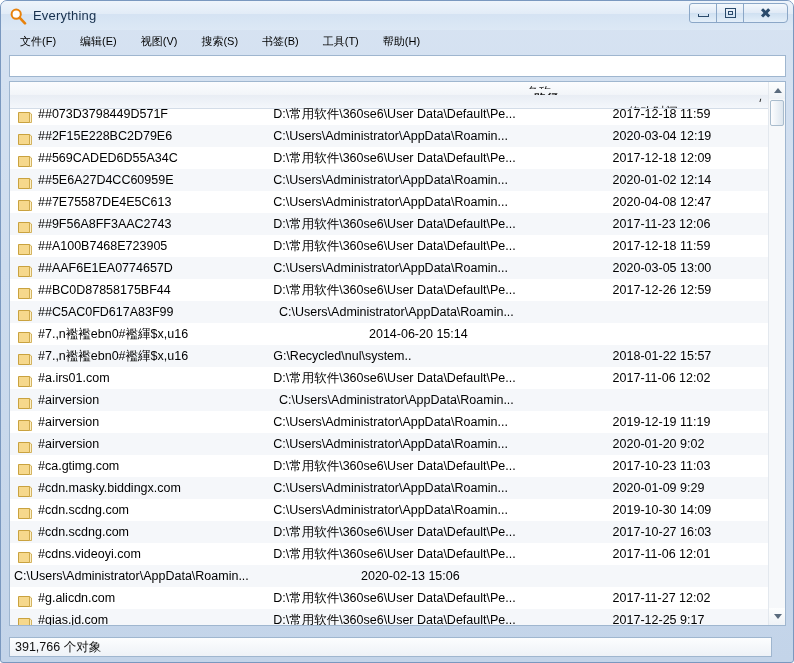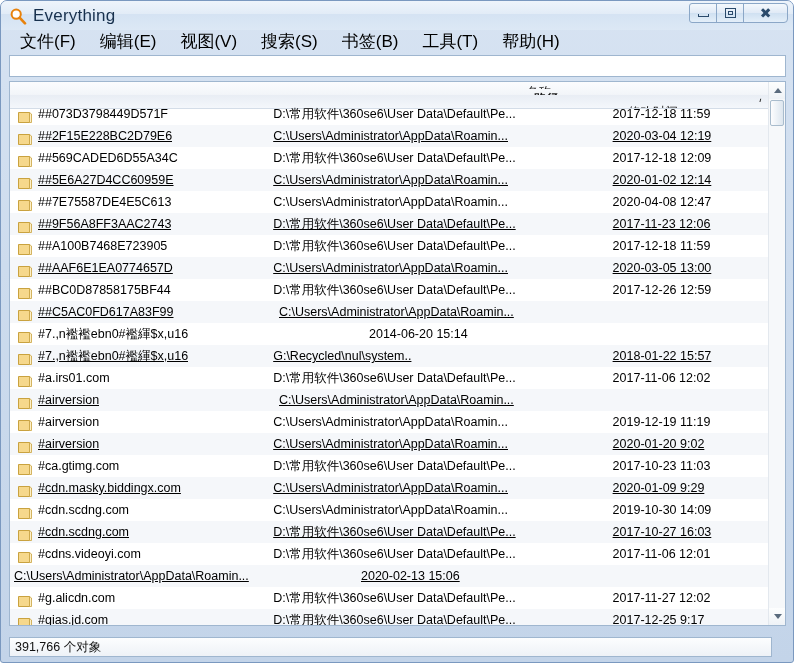--- a/index.html
+++ b/index.html
@@ -41,21 +41,21 @@
     border-radius: 6px 6px 0 0;
   }
   .title-icon {
     width: 18px;
     height: 18px;
     margin-right: 6px;
     flex: 0 0 auto;
     position: relative;
   }
   .title-text {
-    font-size: 17px;
+    font-size: 13px;
     color: #17304d;
     white-space: nowrap;
     letter-spacing: 0.2px;
   }
   .win-buttons {
     position: absolute;
     right: 5px;
     top: 2px;
     display: flex;
     gap: 0px;
@@ -106,21 +106,21 @@
 
   
   .menubar {
     height: 22px;
     display: flex;
     align-items: center;
     padding-left: 10px;
     background: transparent;
   }
   .menu-item {
-    font-size: 17px;
+    font-size: 11px;
     color: #000000;
     padding: 2px 9px 2px 9px;
     margin-right: 6px;
     white-space: nowrap;
     cursor: default;
   }
 
   
   .searchbar-wrap {
     padding: 3px 7px 4px 8px;
@@ -180,21 +180,21 @@
     right: 17px;
     bottom: 0;
     overflow: hidden;
   }
   .row {
     display: flex;
     height: 22px;
     align-items: center;
     white-space: nowrap;
   }
-  .row.alt { background: #f5f7fa; text-decoration: underline; }
+  .row.alt { background: #f5f7fa; }
   .cell {
     box-sizing: border-box;
     overflow: hidden;
     white-space: nowrap;
     font-size: 12.5px;
     line-height: 22px;
     height: 22px;
   }
   .cell.name {
     width: 265px;

